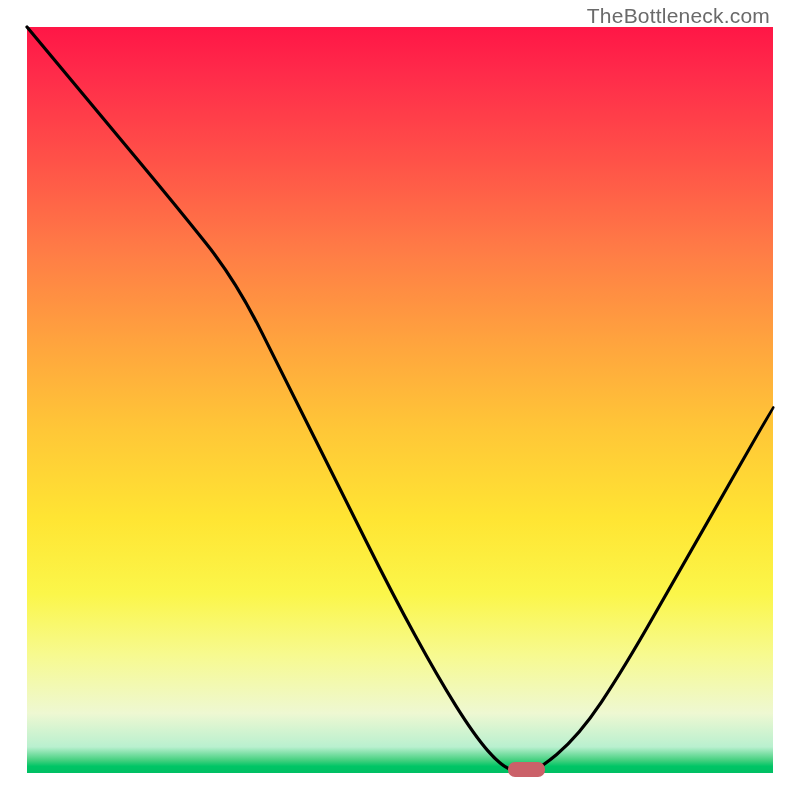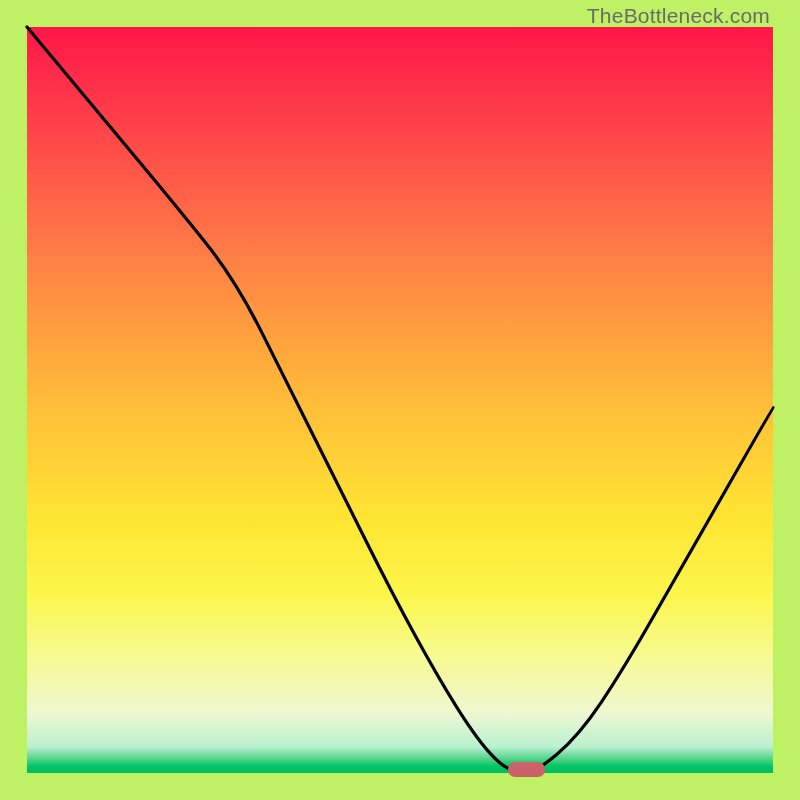--- a/index.html
+++ b/index.html
@@ -8,21 +8,21 @@
     width: 800px;
     height: 800px;
     background: #000;
     overflow: hidden;
     font-family: Arial, Helvetica, sans-serif;
   }
   .frame {
     position: relative;
     width: 800px;
     height: 800px;
-    background: #bef264;
+    background: #ffffff;
   }
   .plot-area {
     position: absolute;
     left: 27px;
     top: 27px;
     width: 746px;
     height: 746px;
     
     background: linear-gradient(
       to bottom,

